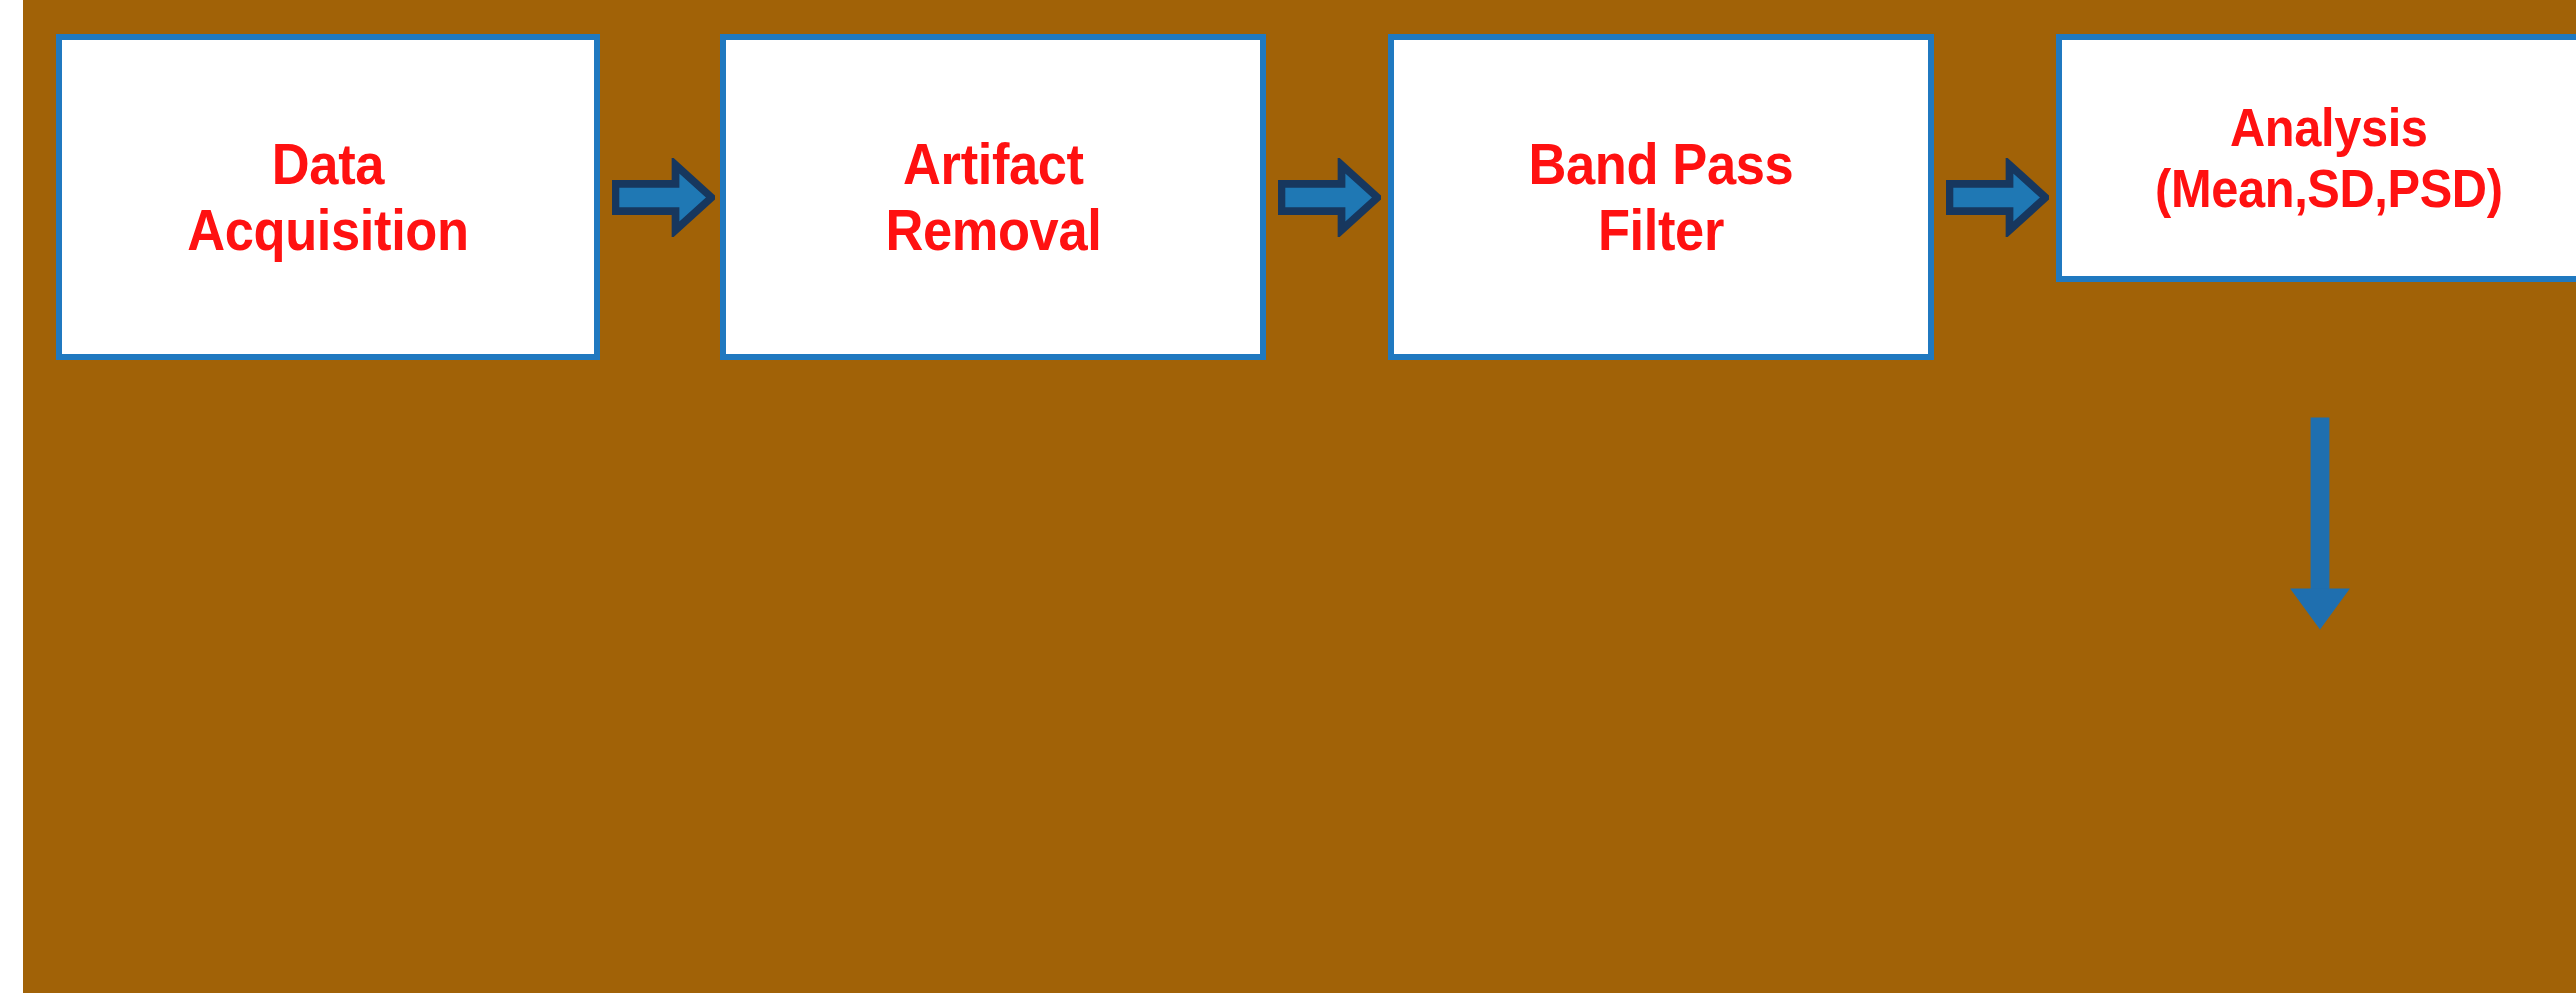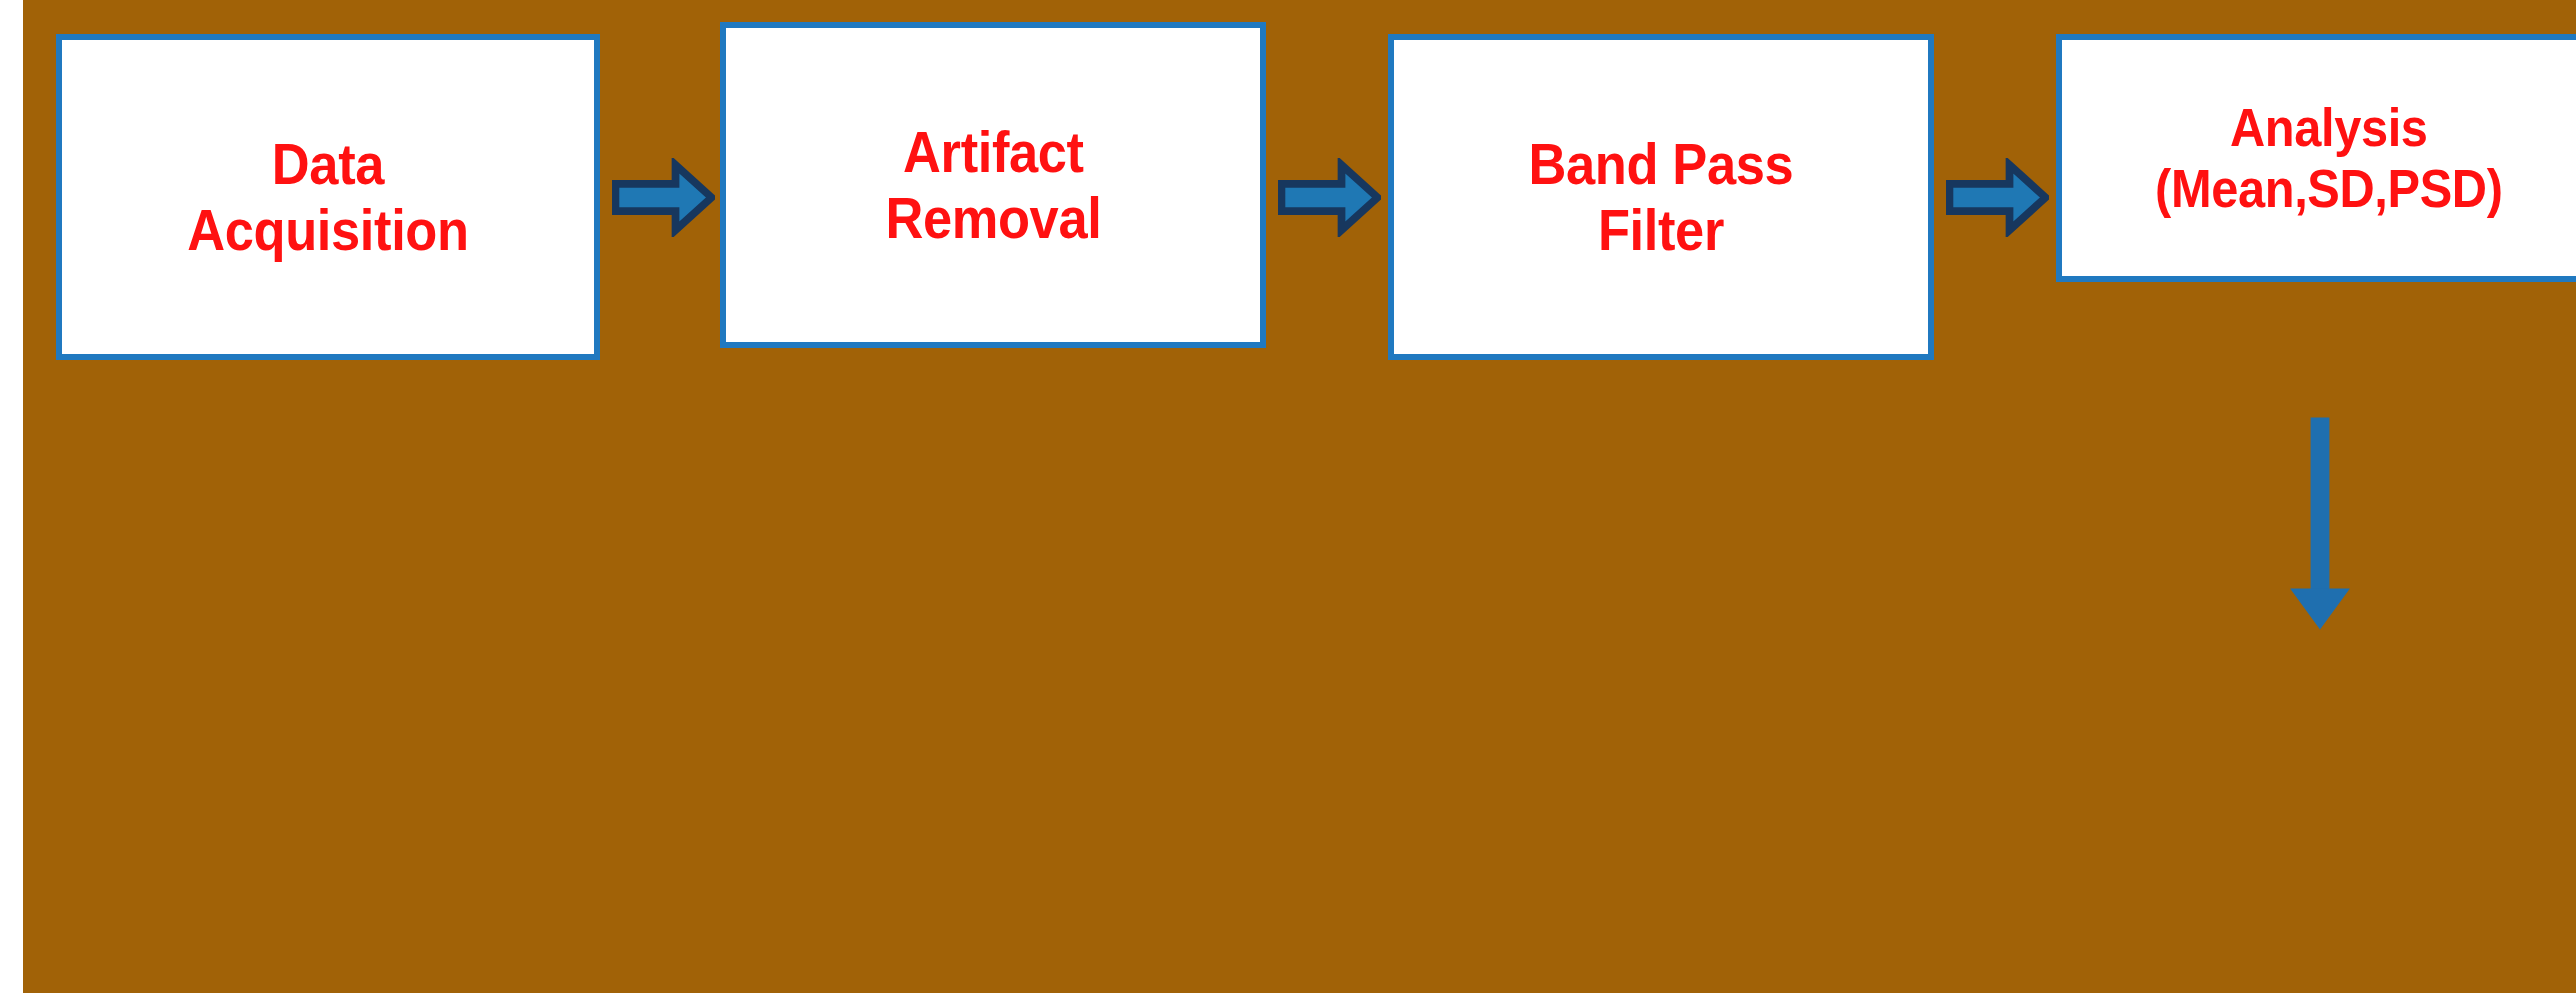--- a/index.html
+++ b/index.html
@@ -35,21 +35,21 @@
     font-weight: bold;
     font-size: 57px;
     line-height: 1.16;
     letter-spacing: -0.4px;
     font-family: "Liberation Sans Narrow", "Liberation Sans", sans-serif;
     transform: scaleX(0.92);
     white-space: pre-line;
   }
 
   #box-data-acquisition   { left: 33px;   top: 34px;  width: 544px; height: 326px; }
-  #box-artifact-removal   { left: 697px;  top: 22px;  width: 546px; height: 326px; }
+  #box-artifact-removal   { left: 697px;  top: 34px;  width: 546px; height: 326px; }
   #box-band-pass-filter   { left: 1365px; top: 34px;  width: 546px; height: 326px; justify-content: center; }
   #box-analysis           { left: 2033px; top: 34px;  width: 534px; height: 248px; padding-left: 12px; }
   #box-inference          { left: 2033px; top: 653px; width: 534px; height: 335px; }
 
   #box-analysis .label    { font-size: 53px; }
   #box-inference .label   { font-size: 57px; position: relative; left: -15.5px; }
 
   
   .block-arrow {
     position: absolute;

